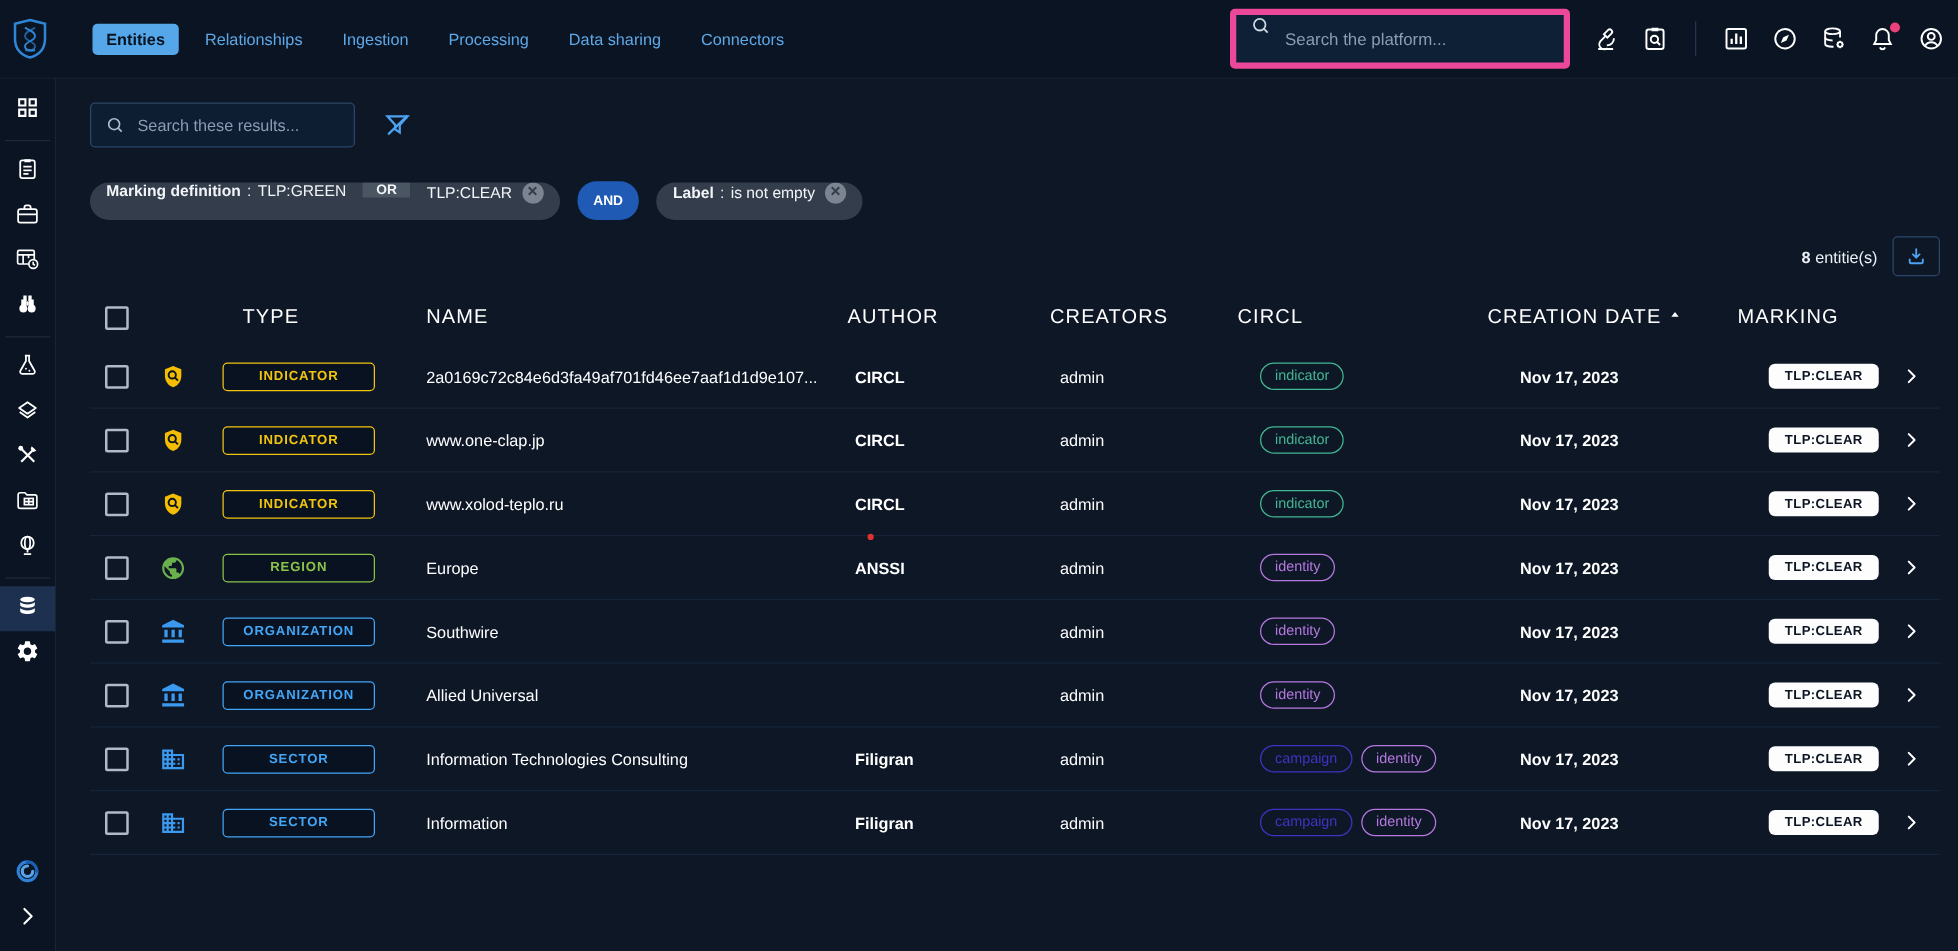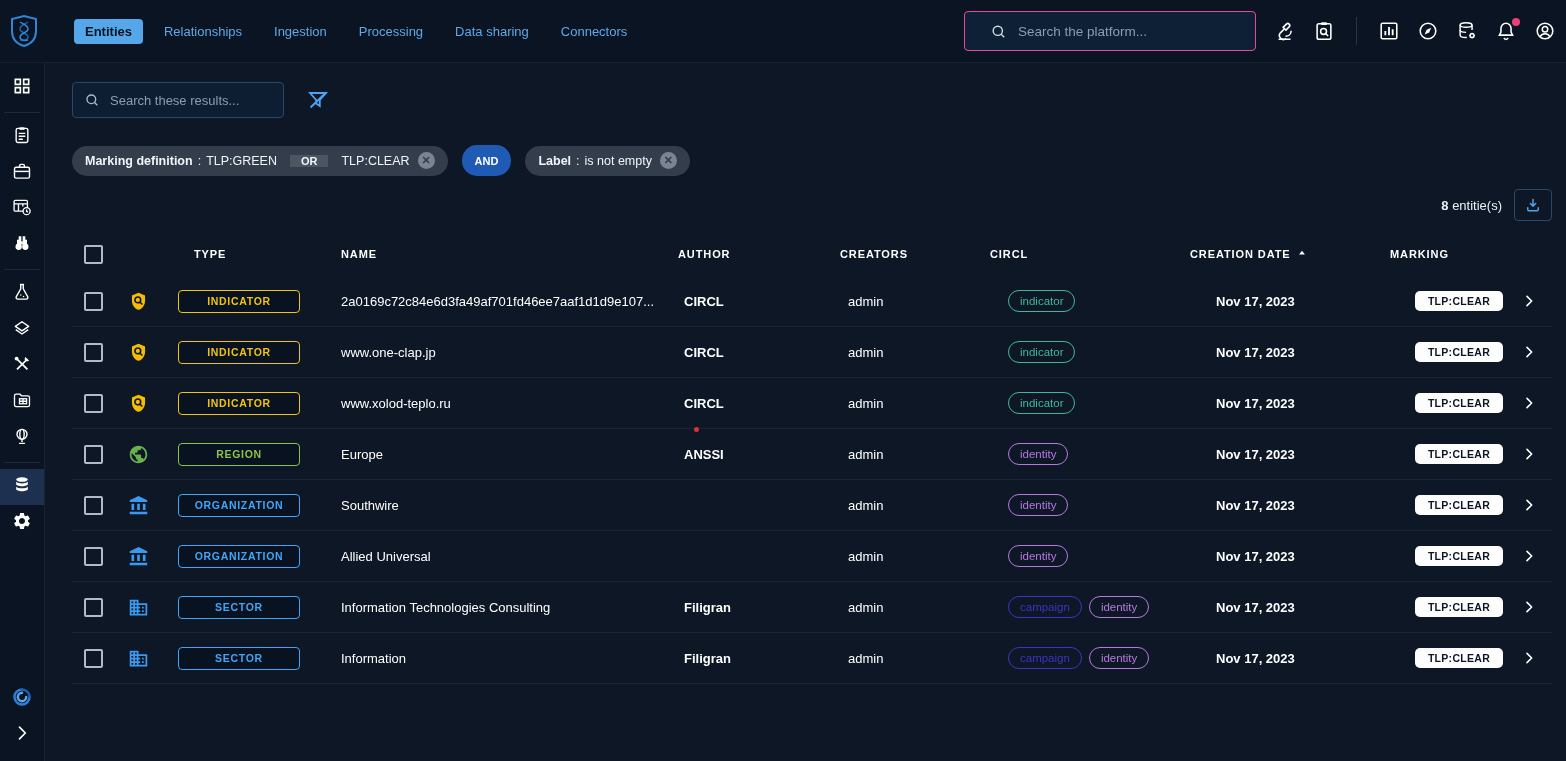--- a/index.html
+++ b/index.html
@@ -9,22 +9,22 @@
     font-family:"Liberation Sans",sans-serif;
   }
   
   .topbar{position:absolute;top:0;left:0;right:0;height:62px;background:#0a1422;
     border-bottom:1px solid rgba(255,255,255,.05);display:flex;align-items:center;z-index:10}
   .logo{width:48px;display:flex;justify-content:center;align-items:center}
   .nav{display:flex;gap:10px;margin-left:26px}
   .nav a{font-size:13px;color:#5fa8e8;padding:5px 11px;border-radius:4px;text-decoration:none;font-weight:500;cursor:pointer}
   .nav a.active{background:#55a7ea;color:#06121f;font-weight:700}
   .topbar-right{margin-left:auto;display:flex;align-items:center;padding-right:10px}
-  .platform-search{display:flex;align-items:center;gap:9px;width:240px;height:38px;
-    border:1px solid #ec4899;border-radius:4px;background:#0e2036;padding:0 25px}
+  .platform-search{display:flex;gap:9px;width:240px;height:38px;
+    border:5px solid #ec4899;border-radius:4px;background:#0e2036;padding:0 11px}
   .platform-search svg{width:17px;height:17px;color:#cfd9e4;flex:none}
   .platform-search input{background:transparent;border:none;outline:none;color:#dfe7f0;
     font-size:13.5px;width:100%;font-family:inherit}
   ::placeholder{color:#8b9cb4;opacity:1}
   .tb-icons{display:flex;align-items:center;gap:17px;margin-left:18px}
   .tb-icon{width:22px;height:22px;position:relative;cursor:pointer}
   .tb-icon svg{width:22px;height:22px}
   .tb-divider{width:1px;height:28px;background:#24364f;margin:0 4px}
   .bell-dot{position:absolute;top:-2px;right:-3px;width:8px;height:8px;border-radius:50%;background:#ec407a}
   
@@ -42,40 +42,40 @@
     display:flex;align-items:center;gap:8px;padding:0 11px}
   .results-search svg{width:16px;height:16px;color:#aebccc;flex:none}
   .results-search input{background:transparent;border:none;outline:none;color:#fca5a5;font-size:13px;width:100%;font-family:inherit}
   .add-filter{width:174px;height:34px;border:1px solid #2b4668;border-radius:4px;margin-left:12px;
     display:flex;align-items:center;justify-content:space-between;padding:0 9px 0 14px;font-size:13.5px;cursor:pointer}
   .add-filter svg{width:20px;height:20px}
   .filter-off{margin-left:22px;width:24px;height:24px;cursor:pointer}
   .filter-off svg{width:24px;height:24px}
   
   .chips-row{display:flex;align-items:center;gap:14px;margin-top:27px}
-  .chip-group{display:flex;align-items:center;height:30px;border-radius:15px;overflow:hidden;
+  .chip-group{display:flex;align-items:flex-start;height:30px;border-radius:15px;overflow:hidden;
     background:#333d4b;font-size:12.5px;color:#f2f5f8}
   .chip-seg{display:flex;align-items:center;padding:0 13px;gap:5px;white-space:nowrap}
   .chip-seg b{font-weight:700}
   .chip-op{background:#4b5663;font-weight:700;font-size:11px;display:flex;align-items:center;padding:0 11px}
   .chip-x{width:17px;height:17px;border-radius:50%;background:#7b8490;color:#333d4b;display:flex;
     align-items:center;justify-content:center;font-size:11px;font-weight:700;cursor:pointer;line-height:1;margin-left:3px;flex:none}
   .and-pill{height:31px;border-radius:15px;background:#1f5bb5;display:flex;align-items:center;
     padding:0 13px;font-size:11px;font-weight:700;cursor:pointer}
   
   .count-row{display:flex;align-items:center;justify-content:flex-end;gap:12px;margin-top:14px;height:30px;padding-right:0}
   .count-text{font-size:13px;color:#eaf0f6}
   .count-text b{font-weight:700}
   .dl-btn{width:36px;height:30px;border:1px solid #2b4668;border-radius:4px;display:flex;
     align-items:center;justify-content:center;cursor:pointer}
   .dl-btn svg{width:18px;height:18px}
   
   .table{margin-top:12px}
   .trow{display:grid;grid-template-columns:40px 52px 156px 340px 170px 150px 200px 190px 135px 1fr;align-items:center}
-  .thead{height:44px;font-size:11px;font-weight:700;letter-spacing:.9px;color:#fff}
+  .thead{height:44px;font-size:16px;font-weight:400;letter-spacing:.9px;color:#fff}
   .hcell{display:flex;align-items:center;gap:4px}
   .h-type{padding-left:30px}.h-name{padding-left:21px}.h-author{padding-left:18px}
   .h-creators{padding-left:10px}.h-labels{padding-left:10px}.h-date{padding-left:10px}.h-marking{padding-left:20px}
   .sort-icon svg{width:14px;height:14px}
   .tbody .trow{height:50px;border-bottom:1px solid #16243a;font-size:13px;cursor:pointer}
   .cb{width:15px;height:15px;border:2px solid #b0bbc7;border-radius:2px;margin-left:12px;cursor:pointer;display:inline-block}
   .icon-cell{display:flex;justify-content:center}
   .icon-cell svg{width:21px;height:21px}
   .type-badge{width:120px;height:21px;border:1px solid;border-radius:4px;display:flex;align-items:center;
     justify-content:center;font-size:10.5px;font-weight:600;letter-spacing:.7px;margin-left:14px;background:rgba(3,10,22,.35)}

